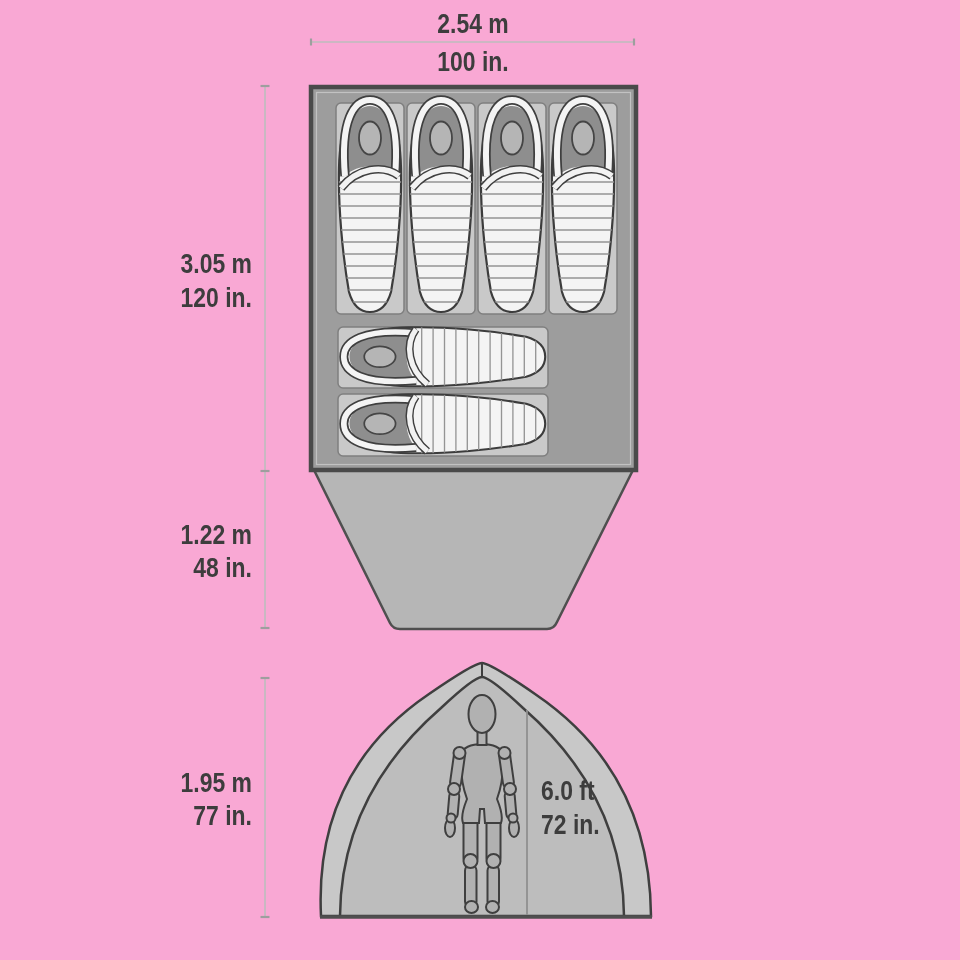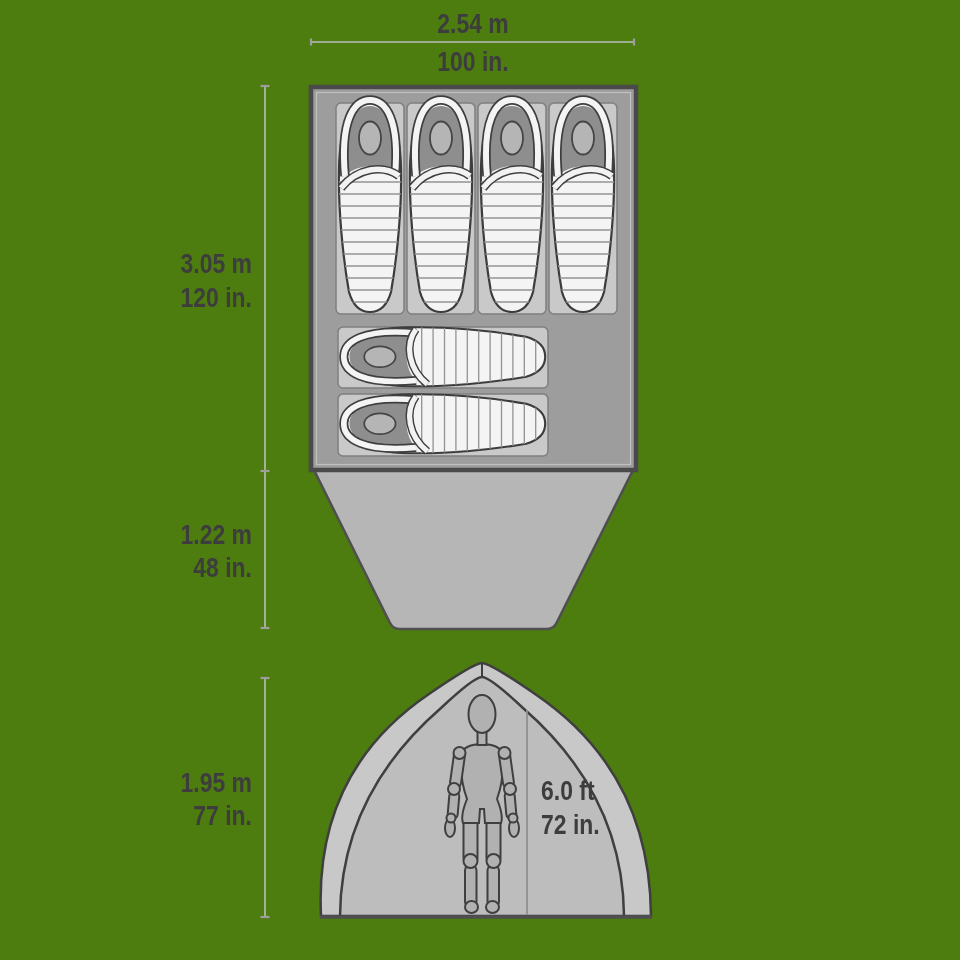--- a/index.html
+++ b/index.html
@@ -1,19 +1,19 @@
 <!DOCTYPE html>
 <html><head>
 <meta charset="utf-8">
 <style>
   html,body{margin:0;padding:0;}
   .stage{
     position:relative;
     width:960px;height:960px;
-    background:#4d7c0f;
+    background:#f9a8d4;
     font-family:"Liberation Sans", sans-serif;
     overflow:hidden;
   }
   svg{display:block;}
   text.dim{
     font-family:"Liberation Sans", sans-serif;
     font-weight:bold;
     font-size:27px;
     fill:#3d3d3d;
   }

